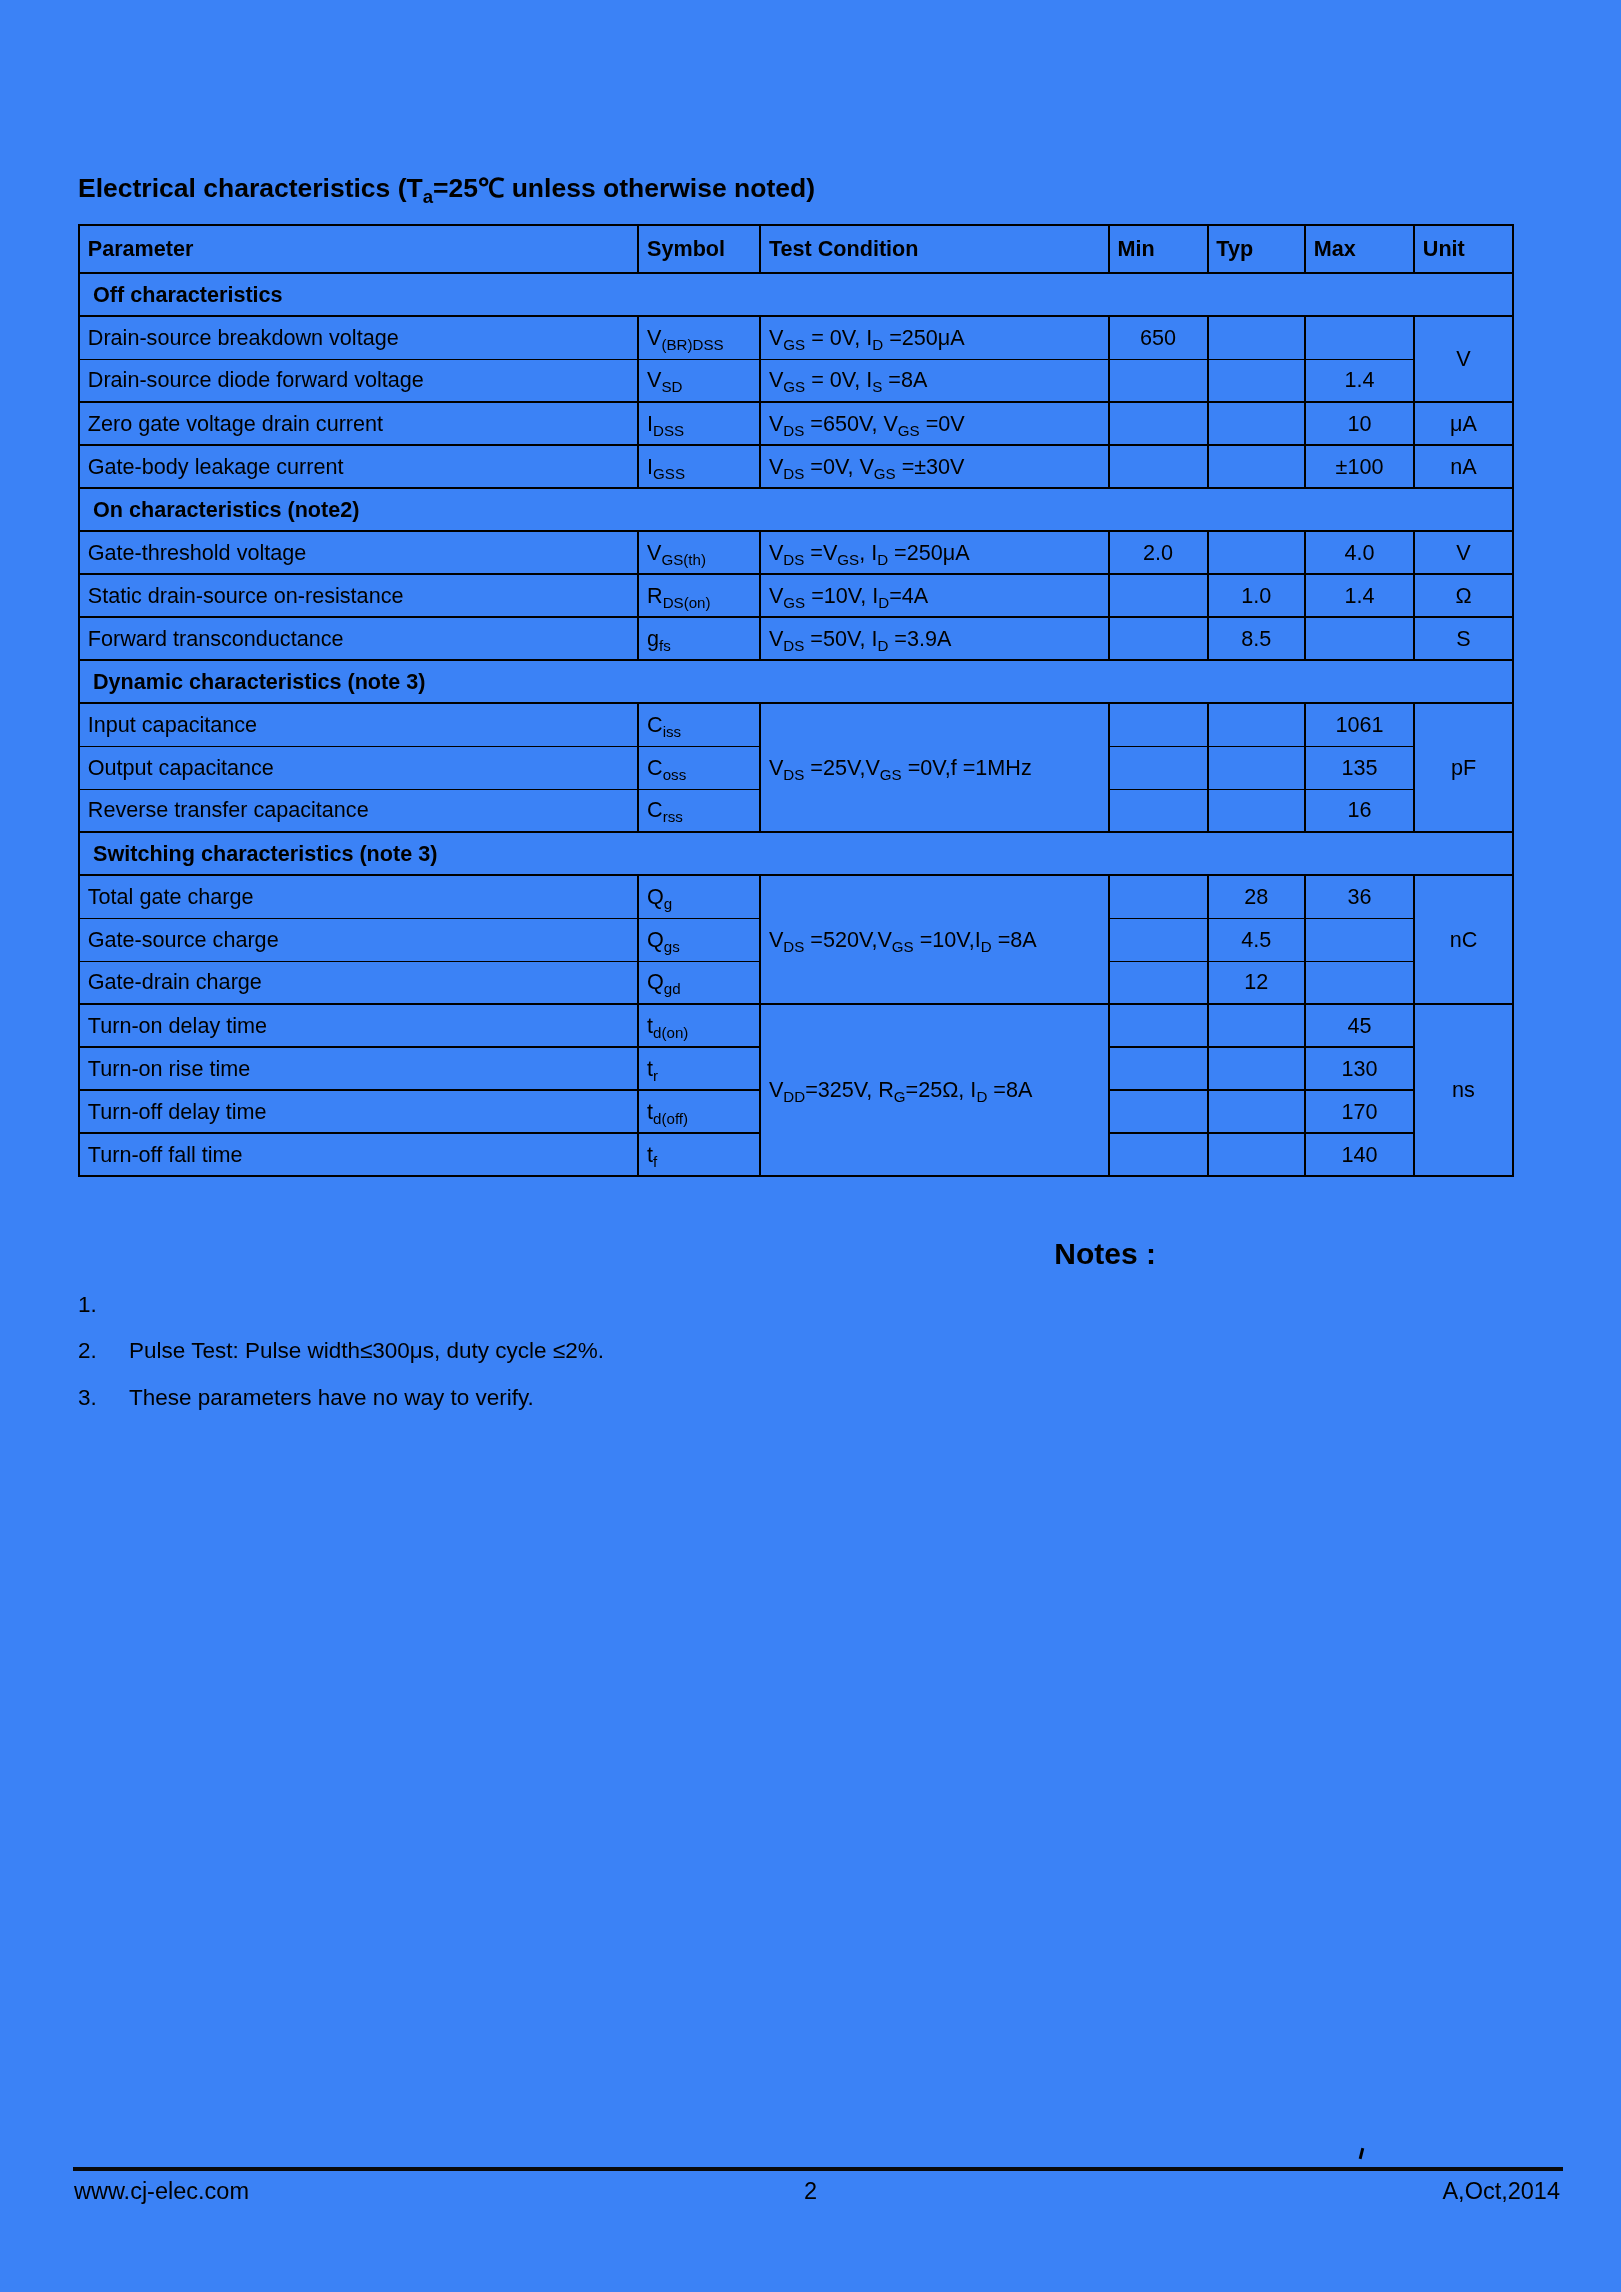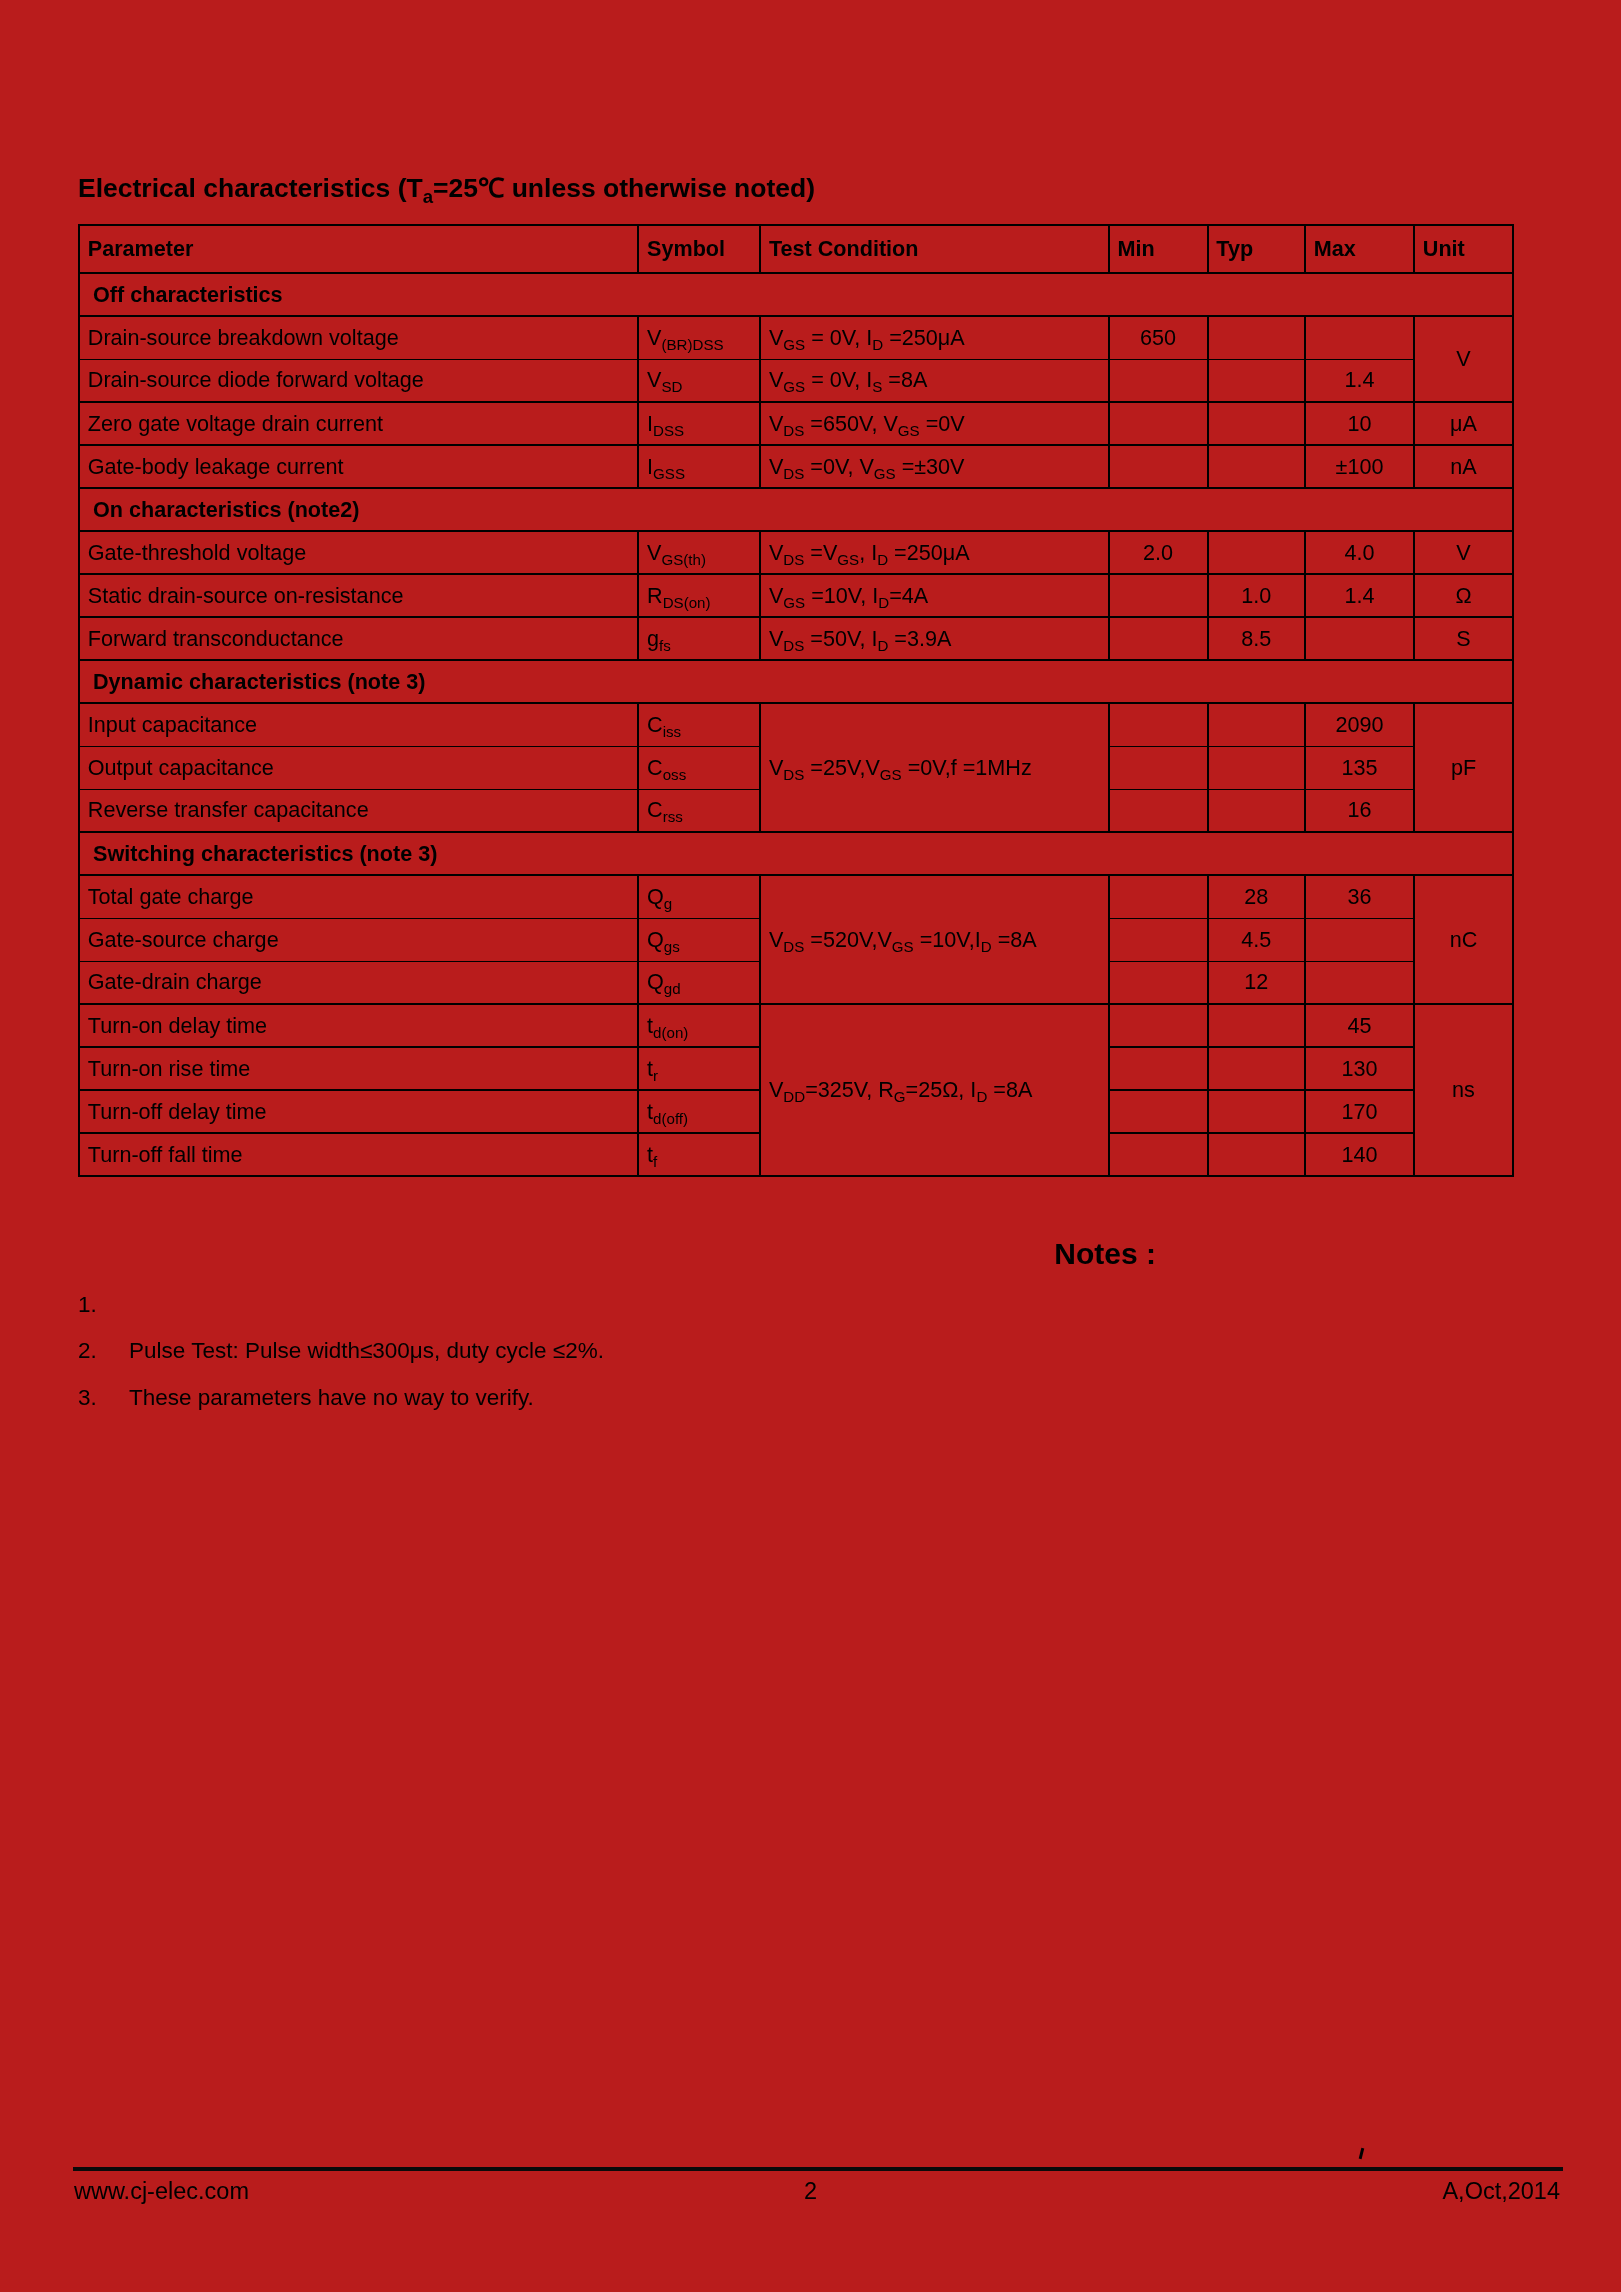--- a/index.html
+++ b/index.html
@@ -1,21 +1,21 @@
 <!DOCTYPE html>
 <html><head>
 <meta charset="utf-8">
 <style>
   * { box-sizing: border-box; }
   html,body { margin:0; padding:0; background:#ffffff; }
   .page {
     position: relative;
     width: 1621px;
     height: 2293px;
-    background: #b91c1c;
+    background: #3b82f6;
     color: #000;
     font-family: "Liberation Sans", sans-serif;
     overflow: hidden;
   }
   sub { font-size: 70%; line-height: 0; letter-spacing: 0; }
 
   .title {
     position: absolute;
     left: 78px;
     top: 169px;
@@ -195,21 +195,21 @@
         </tr>
         <tr class="section">
           <td colspan="7">Dynamic characteristics (note 3)</td>
         </tr>
         <tr>
           <td class="param">Input capacitance</td>
           <td class="sym">C<sub>iss</sub></td>
           <td class="cond" rowspan="3">V<sub>DS</sub> =25V,V<sub>GS</sub> =0V,f =1MHz</td>
           <td class="val"></td>
           <td class="val"></td>
-          <td class="val">2090</td>
+          <td class="val">1061</td>
           <td class="unit" rowspan="3">pF</td>
         </tr>
         <tr class="thin">
           <td class="param">Output capacitance</td>
           <td class="sym">C<sub>oss</sub></td>
           <td class="val"></td>
           <td class="val"></td>
           <td class="val">135</td>
         </tr>
         <tr class="thin">

